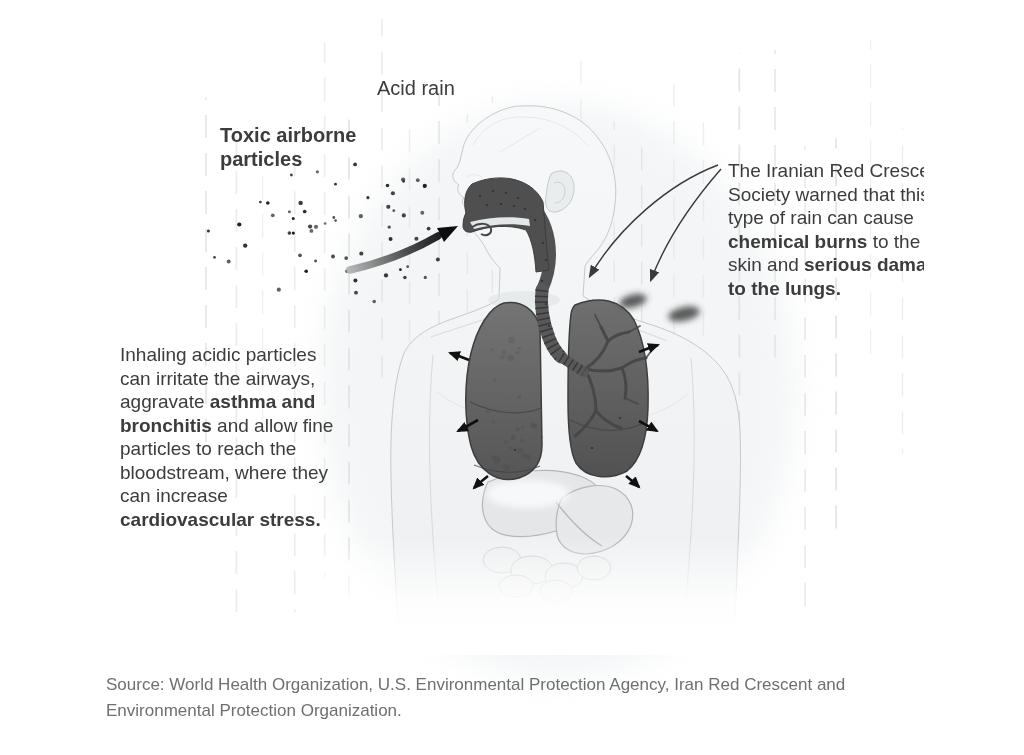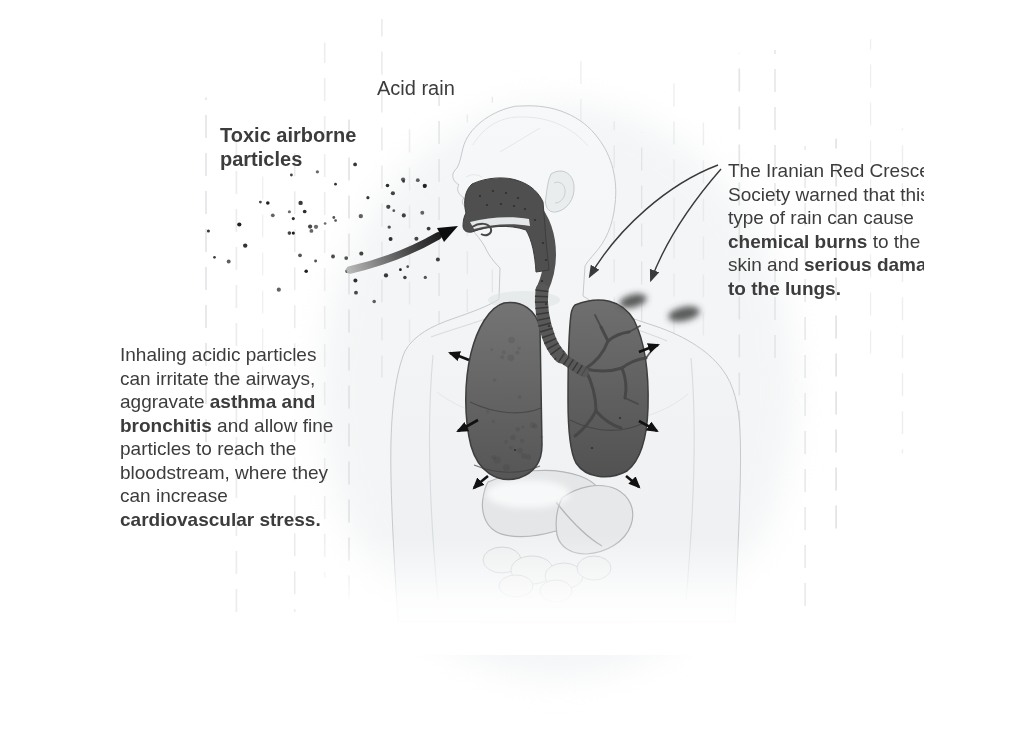--- a/index.html
+++ b/index.html
@@ -354,13 +354,15 @@
 
   <div class="annotation" id="annotation-left"><span>Inhaling acidic particles
 can irritate the airways,
 aggravate </span><span class="bold">asthma and
 bronchitis</span><span> and allow fine
 particles to reach the
 bloodstream, where they
 can increase
 </span><span class="bold">cardiovascular stress.</span></div>
 
+  <div id="source-line">Source: World Health Organization, U.S. Environmental Protection Agency, Iran Red Crescent and
+Environmental Protection Organization.</div>
 </div>
 
 </body></html>

